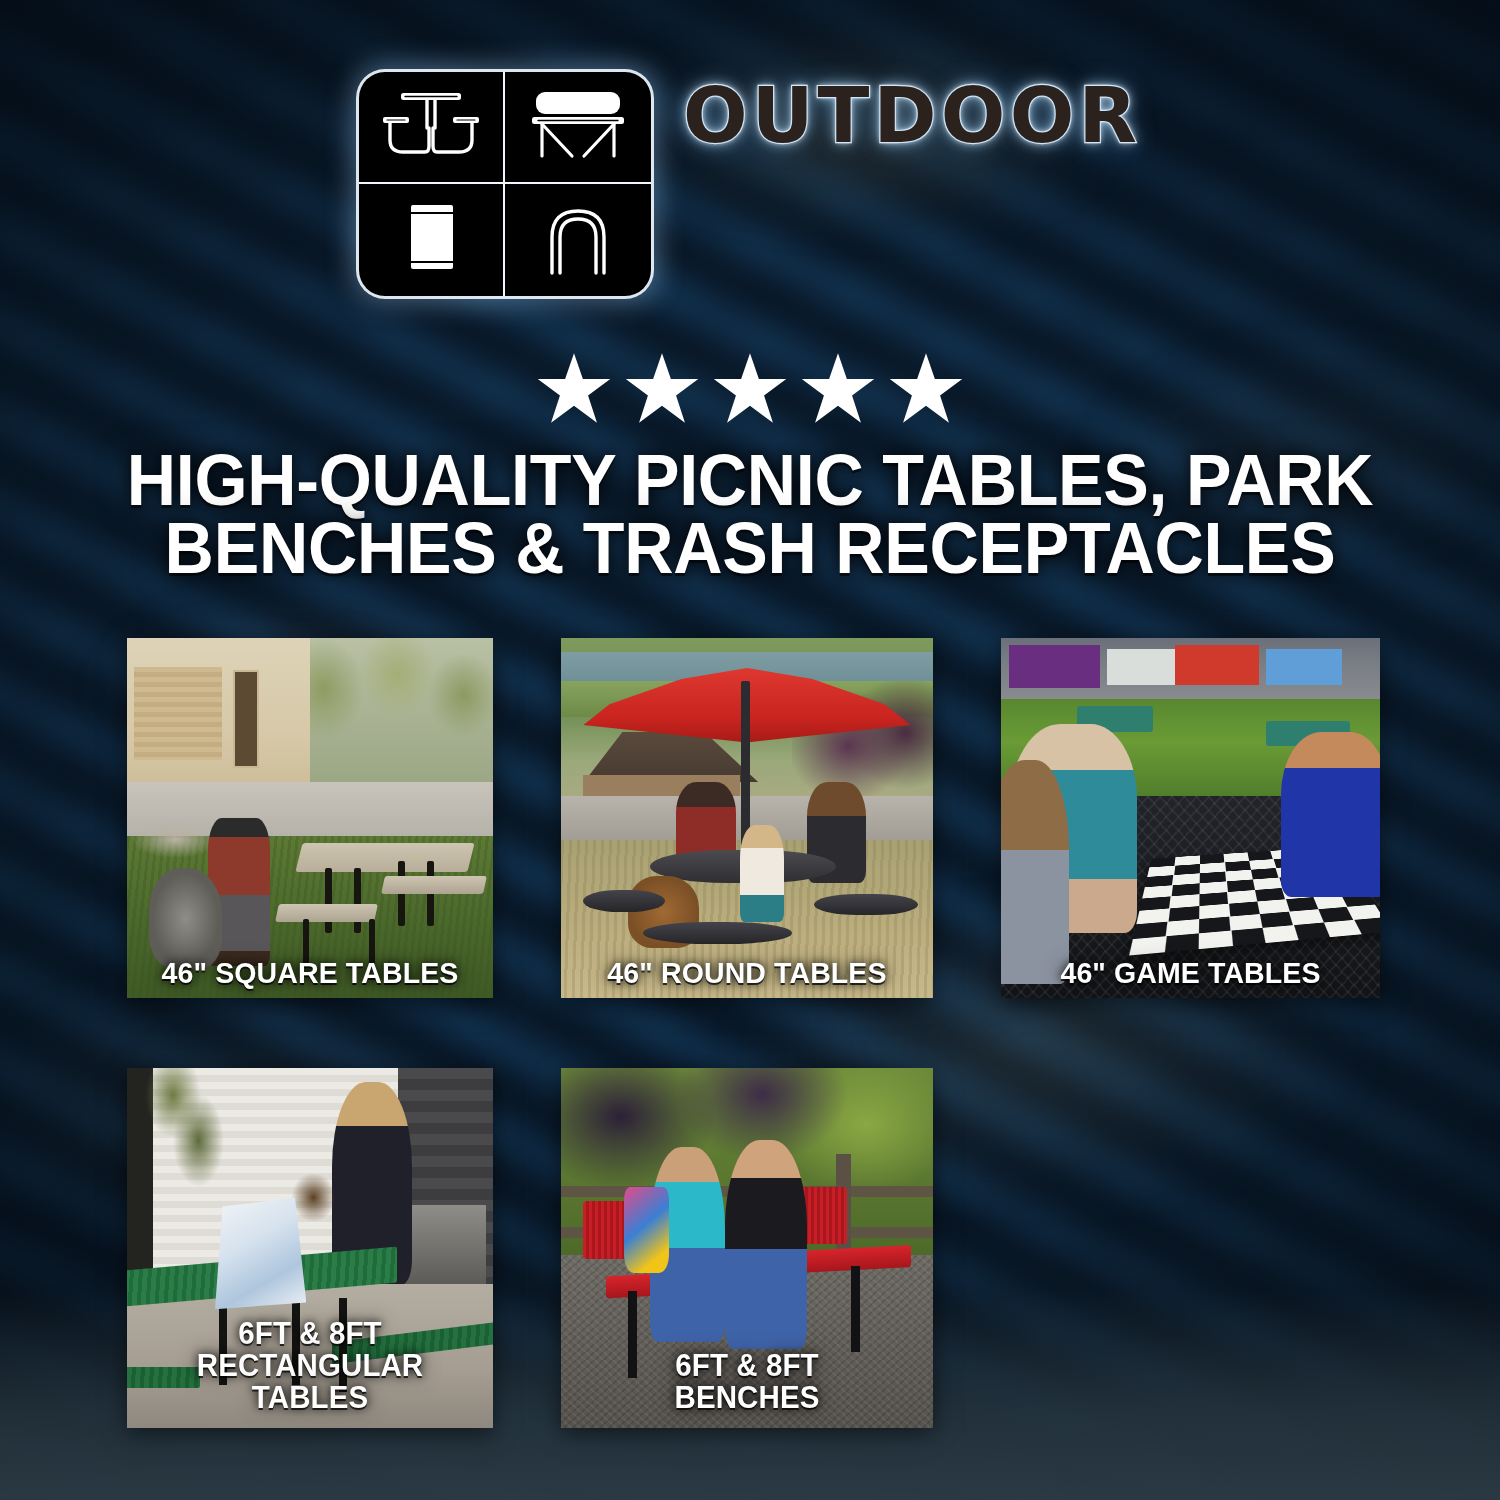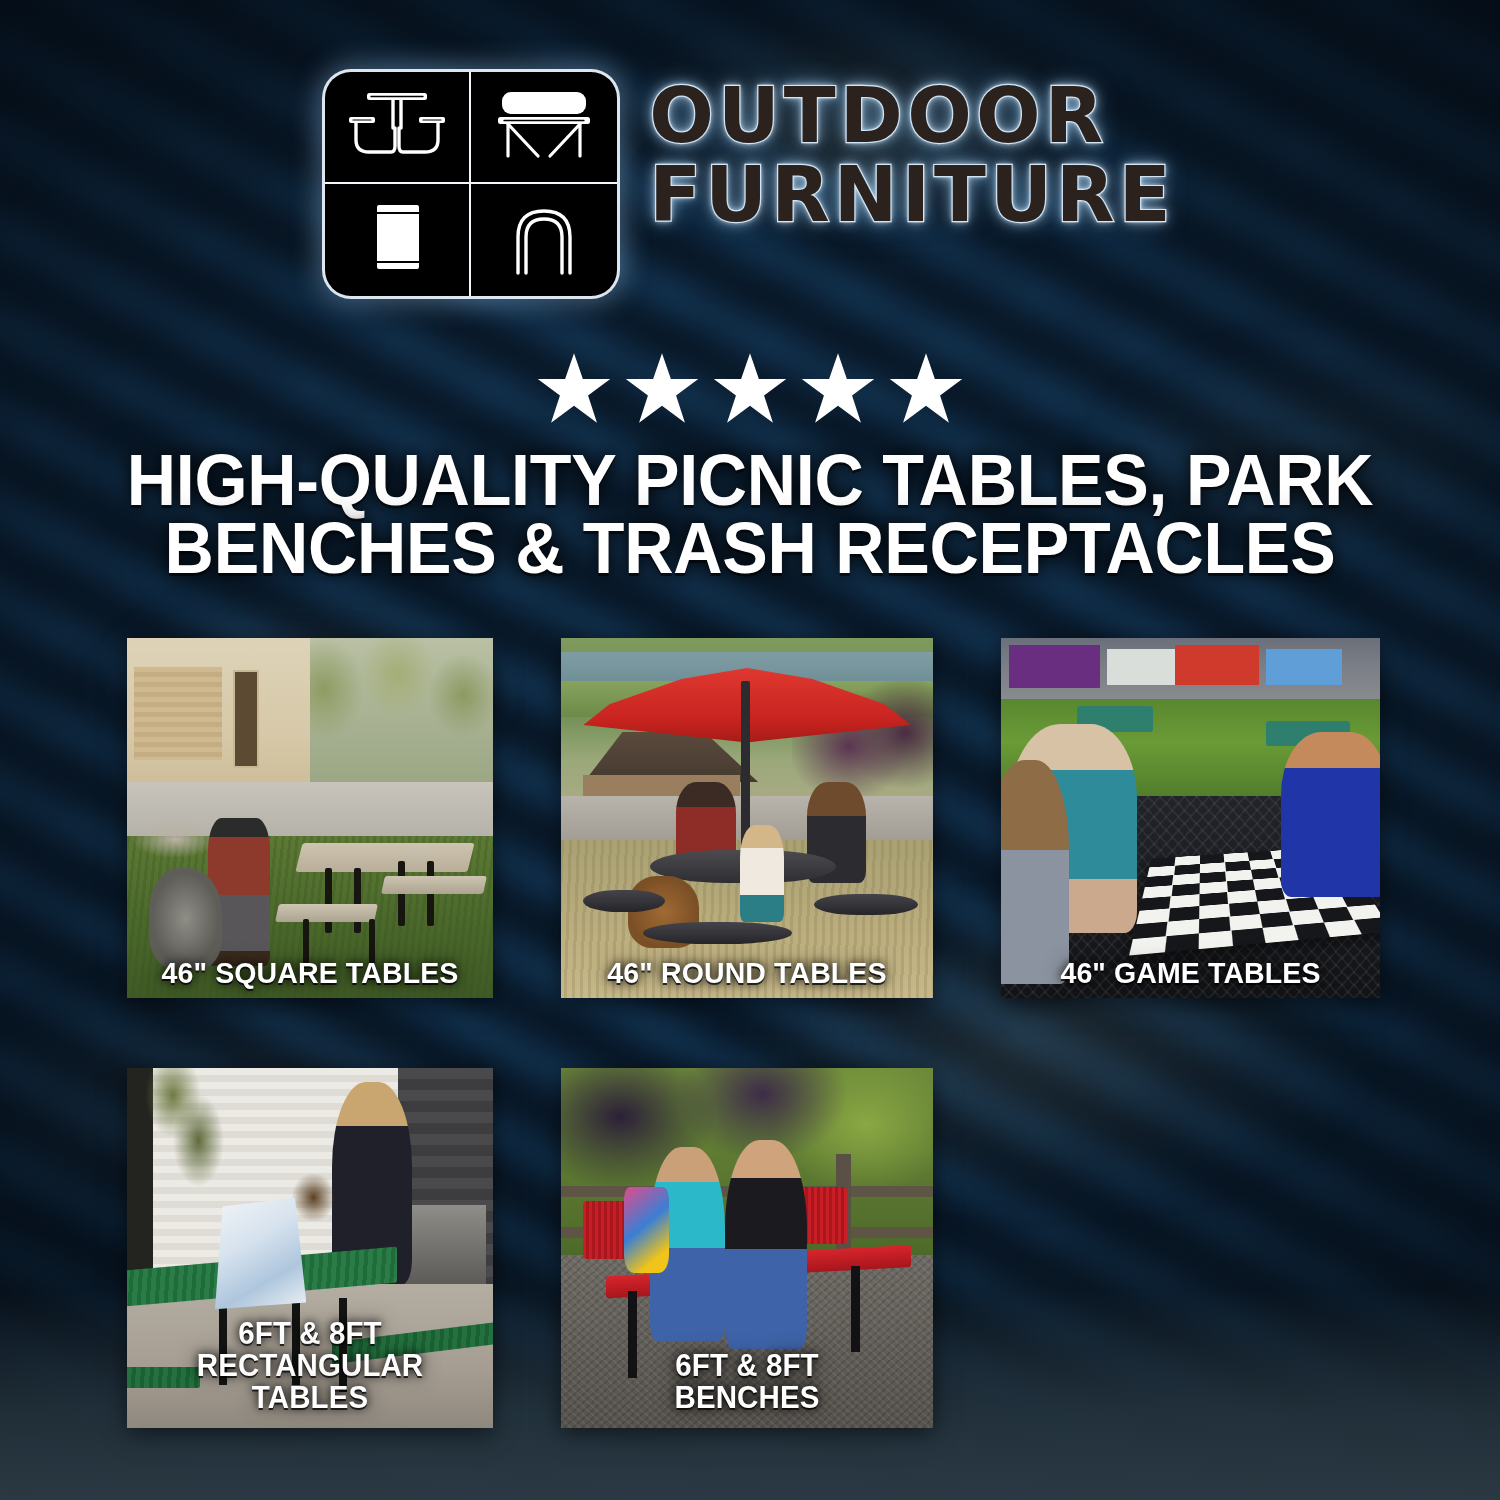--- a/index.html
+++ b/index.html
@@ -400,21 +400,20 @@
       <div class="logo-cell">
         <svg width="108" height="86" viewBox="0 0 108 86" fill="none" stroke="#fff" stroke-width="3.4" stroke-linecap="round">
           <path d="M28 76 V40 Q28 14 54 14 Q80 14 80 40 V76"></path>
           <path d="M36 76 V40 Q36 22 54 22 Q72 22 72 40 V76"></path>
         </svg>
       </div>
     </div>
 
     <div id="logo-words">
       <div class="brand-line brand-2">OUTDOOR</div>
-      <div class="brand-line brand-3">FURNITURE</div>
     </div>
   </div>
 
   <div id="stars-row">
     <svg class="star" viewBox="0 0 100 96">
         <polygon points="50,1 62,36 99,36 69,58 81,95 50,72 19,95 31,58 1,36 38,36" fill="#ffffff"></polygon>
       </svg>
     <svg class="star" viewBox="0 0 100 96">
         <polygon points="50,1 62,36 99,36 69,58 81,95 50,72 19,95 31,58 1,36 38,36" fill="#ffffff"></polygon>
       </svg>

